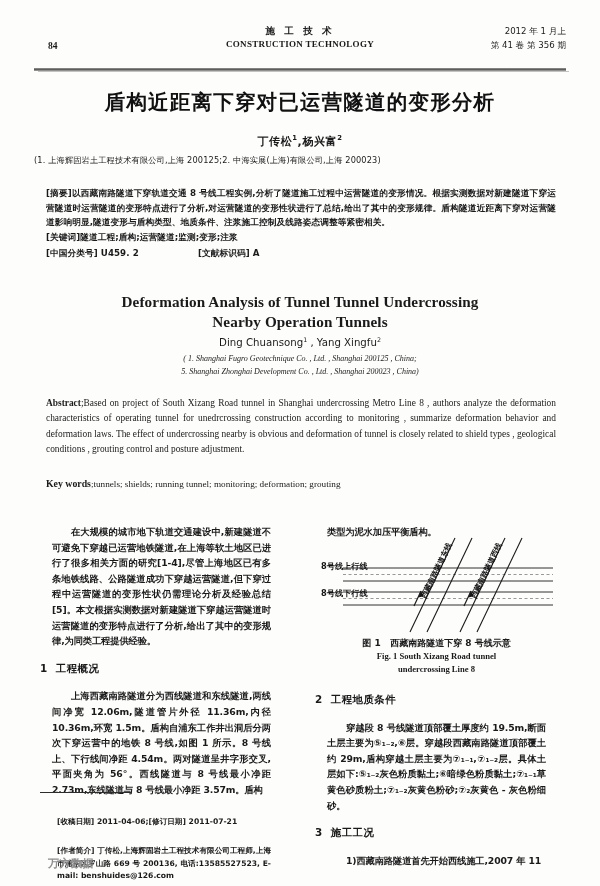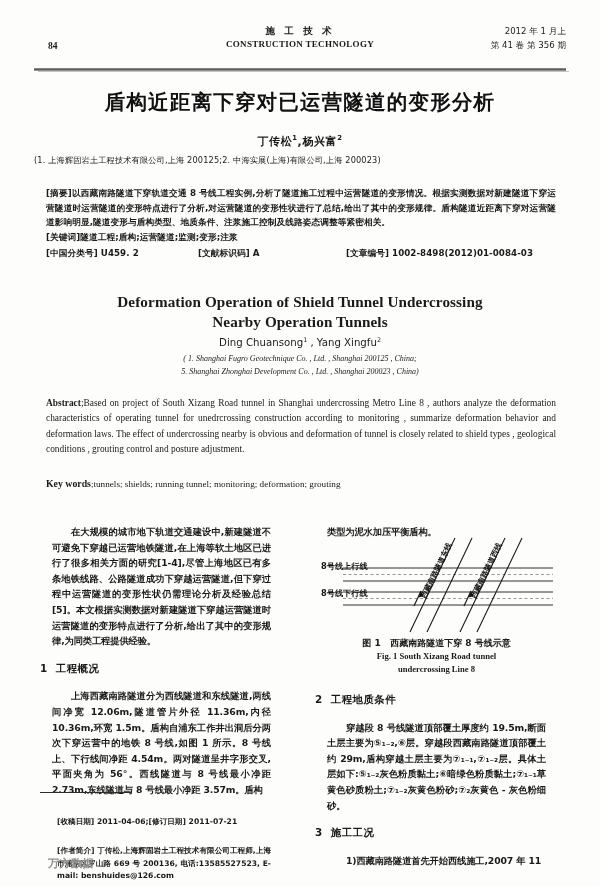--- a/index.html
+++ b/index.html
@@ -318,26 +318,25 @@
   <div class="title-cn">盾构近距离下穿对已运营隧道的变形分析</div>
   <div class="authors-cn">丁传松<sup>1</sup>,杨兴富<sup>2</sup></div>
   <div class="affil-cn">(1. 上海辉固岩土工程技术有限公司,上海   200125;2. 中海实展(上海)有限公司,上海   200023)</div>
 
   <div class="abs-block">
     <p><span>[摘要]</span><span>以西藏南路隧道下穿轨道交通 8 号线工程实例,分析了隧道施工过程中运营隧道的变形情况。根据实测数据对新建隧道下穿运营隧道时运营隧道的变形特点进行了分析,对运营隧道的变形性状进行了总结,给出了其中的变形规律。盾构隧道近距离下穿对运营隧道影响明显,隧道变形与盾构类型、地质条件、注浆施工控制及线路姿态调整等紧密相关。</span></p>
     <p class="abs-kw"><span>[关键词]</span><span>隧道工程;盾构;运营隧道;监测;变形;注浆</span></p>
     <div class="abs-class">
       <span><span>[中国分类号]</span> <span>U459. 2</span></span>
       <span><span>[文献标识码]</span> <span>A</span></span>
-      <span><span>[文章编号]</span> <span>1002-8498(2012)01-0084-03</span></span>
     </div>
   </div>
 
   <div class="title-en">
-    <div>Deformation Operation of Shield Tunnel Undercrossing</div>
+    <div>Deformation Analysis of Tunnel Tunnel Undercrossing</div>
     <div>Nearby Operation Tunnels</div>
   </div>
   <div class="authors-en">Ding Chuansong<sup>1</sup> , Yang Xingfu<sup>2</sup></div>
   <div class="affil-en">
     <div>( 1. Shanghai Fugro Geotechnique Co. , Ltd. , Shanghai   200125 , China;</div>
     <div>5. Shanghai Zhonghai Development Co. , Ltd. , Shanghai   200023 , China)</div>
   </div>
 
   <div class="abs-en">
     <p><b>Abstract</b><span>;Based on project of South Xizang Road tunnel in Shanghai undercrossing Metro Line 8 , authors analyze the deformation characteristics of operating tunnel for unedrcrossing construction according to monitoring , summarize deformation behavior and deformation laws. The effect of undercrossing nearby is obvious and deformation of tunnel is closely related to shield types , geological conditions , grouting control and posture adjustment.</span></p>

